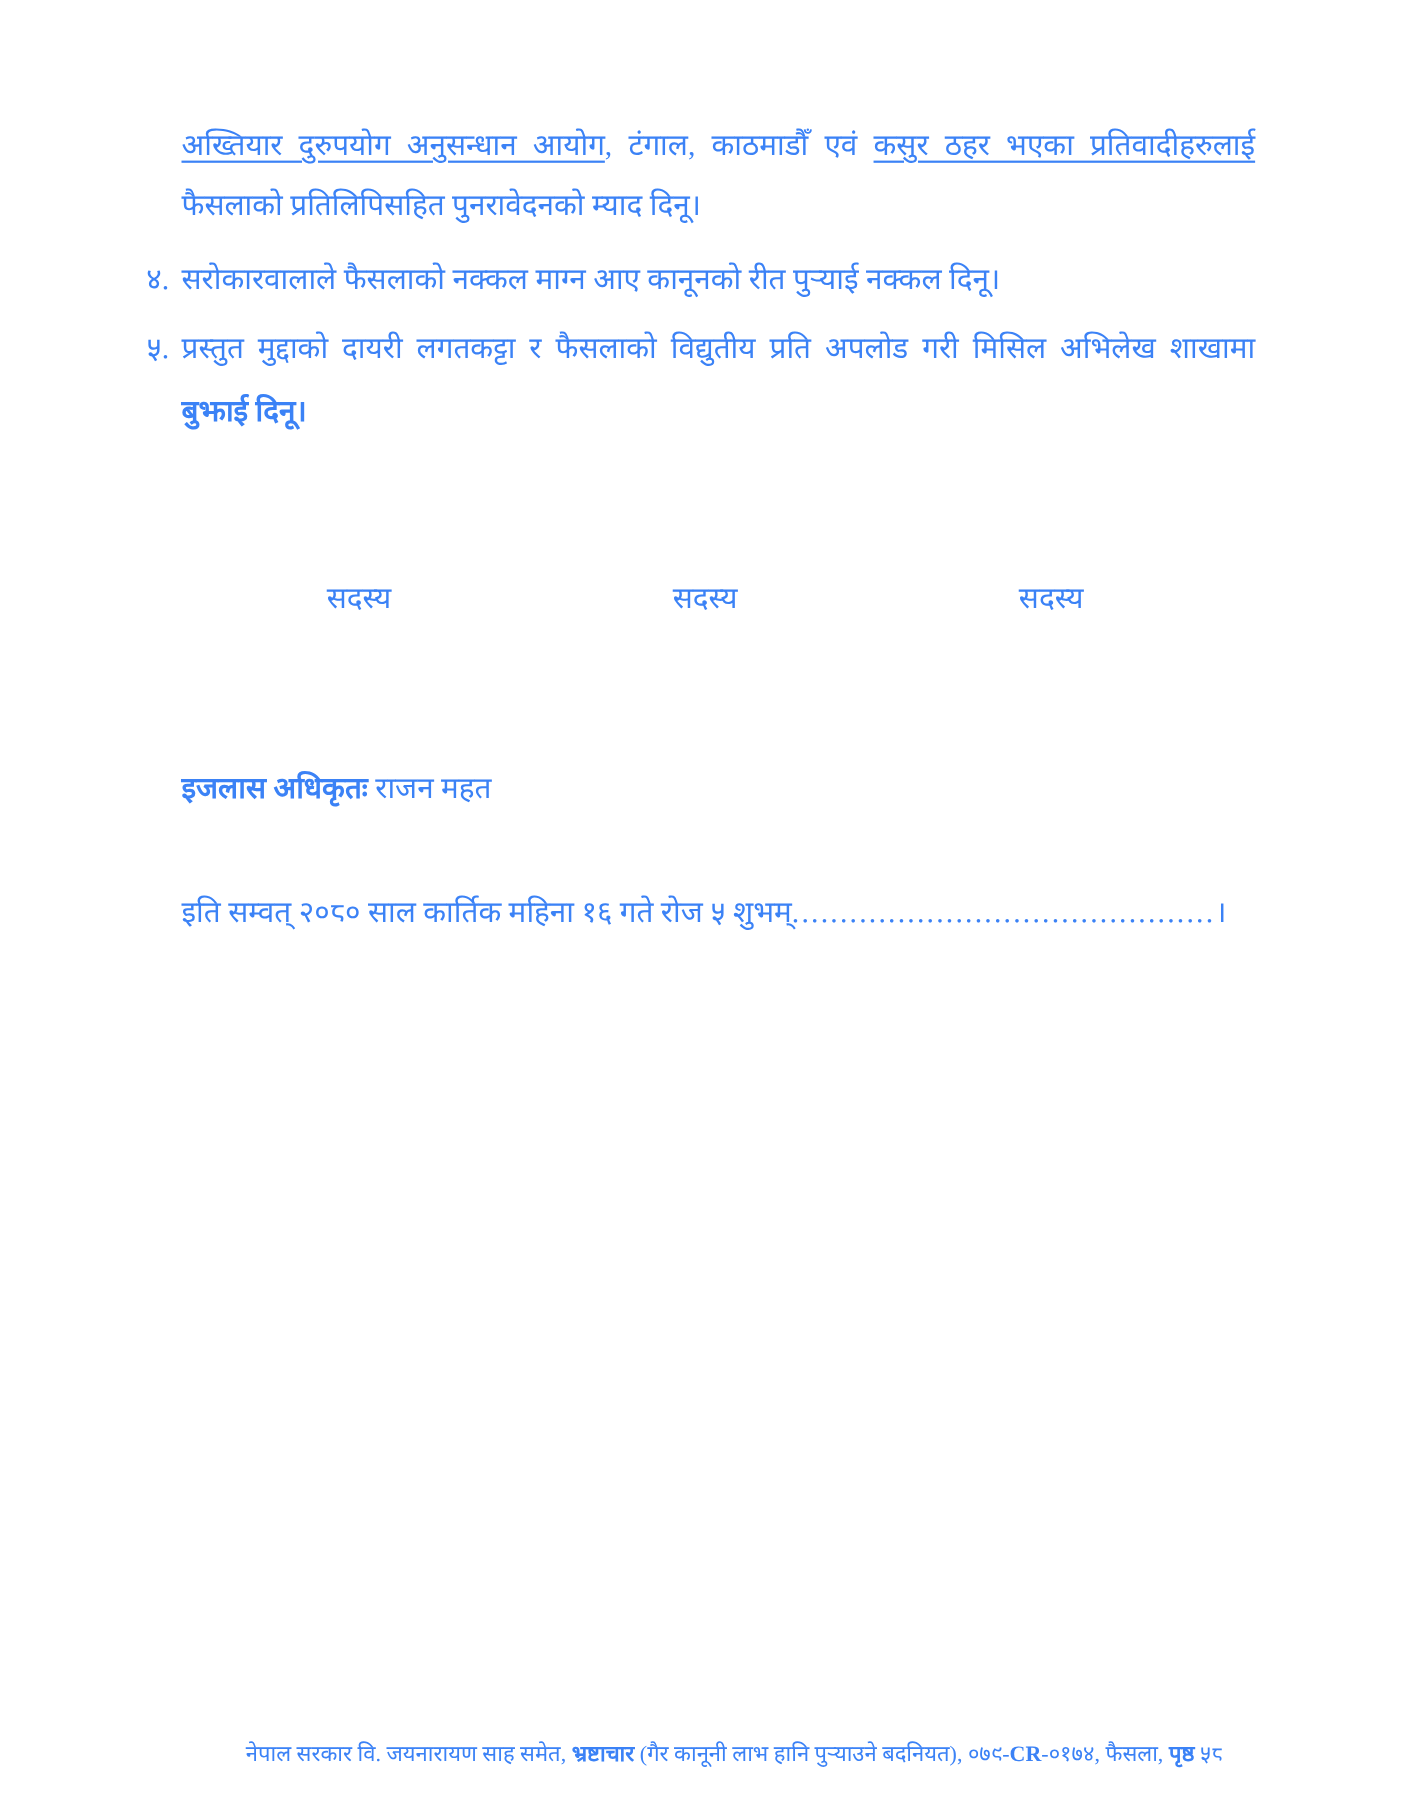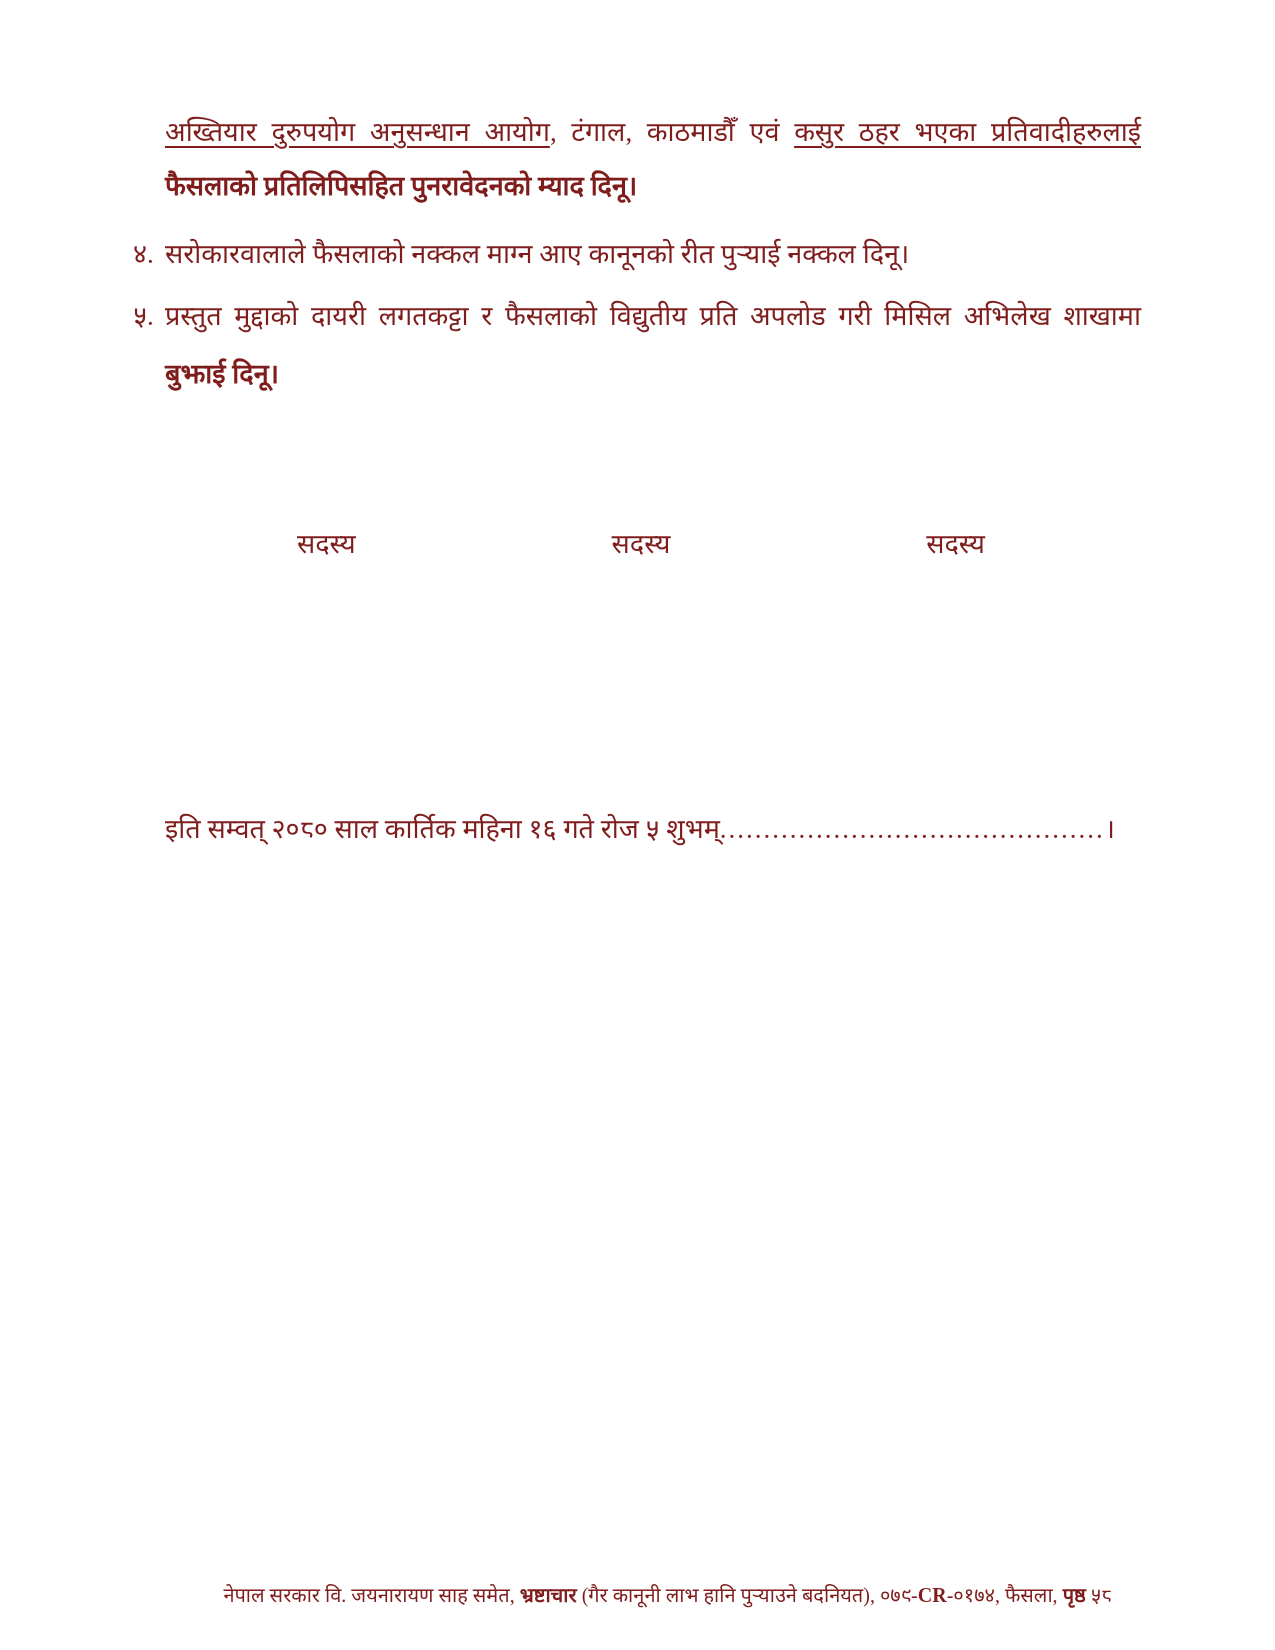--- a/index.html
+++ b/index.html
@@ -5,21 +5,21 @@
   html, body {
     margin: 0;
     padding: 0;
     background: #ffffff;
   }
   .page {
     position: relative;
     width: 1275px;
     height: 1650px;
     background: #ffffff;
-    color: #7f1d1d;
+    color: #3b82f6;
     font-family: "Liberation Serif", "DejaVu Serif", serif;
     overflow: hidden;
   }
   .line {
     position: absolute;
     font-size: 27px;
     line-height: 40px;
     white-space: normal;
   }
   .justify-full {
@@ -69,39 +69,40 @@
     margin-left: 30px;
   }
 </style>
 </head>
 <body>
 
 <div class="page">
 
   <div class="line justify-full" style="left:165px; top:112px; width:976px;"><span class="underlined">अख्तियार दुरुपयोग अनुसन्धान आयोग</span><span>, टंगाल, काठमाडौँ एवं </span><span class="underlined">कसुर ठहर भएका प्रतिवादीहरुलाई</span></div>
 
-  <div class="line" style="left:165px; top:166px; width:976px;font-weight:bold;">फैसलाको प्रतिलिपिसहित पुनरावेदनको म्याद दिनू।</div>
+  <div class="line" style="left:165px; top:166px; width:976px;">फैसलाको प्रतिलिपिसहित पुनरावेदनको म्याद दिनू।</div>
 
   <div class="line item-row" style="left:133px; top:234px; width:1008px;">
     <span class="item-num">४.</span>
     <div class="item-text">सरोकारवालाले फैसलाको नक्कल माग्न आए कानूनको रीत पुऱ्याई नक्कल दिनू।</div>
   </div>
 
   <div class="line item-row" style="left:133px; top:296px; width:1008px;">
     <span class="item-num">५.</span>
     <div class="item-text justify-full">प्रस्तुत मुद्दाको दायरी लगतकट्टा र फैसलाको विद्युतीय प्रति अपलोड गरी मिसिल अभिलेख शाखामा</div>
   </div>
 
   <div class="line" style="left:165px; top:354px; width:976px;font-weight:bold;">बुझाई दिनू।</div>
 
   <div class="sig-row">
     <span>सदस्य</span>
     <span>सदस्य</span>
     <span>सदस्य</span>
   </div>
 
+  <div class="line" style="left:165px; top:696px; width:976px;"><span class="bold">इजलास अधिकृतः</span><span> राजन महत</span></div>
 
 
   <div class="line" style="left:165px; top:809px; width:1000px;"><span>इति सम्वत् २०८० साल कार्तिक महिना १६ गते रोज ५ शुभम्</span><span class="dots">............................................</span><span>।</span></div>
 
   <div class="footer"><span>नेपाल सरकार वि. जयनारायण साह समेत, </span><span class="bold">भ्रष्टाचार</span><span> (गैर कानूनी लाभ हानि पुऱ्याउने बदनियत), ०७९-</span><span class="bold">CR</span><span>-०१७४, फैसला, </span><span class="bold">पृष्ठ</span><span> ५८</span></div>
 
 </div>
 
 </body></html>

